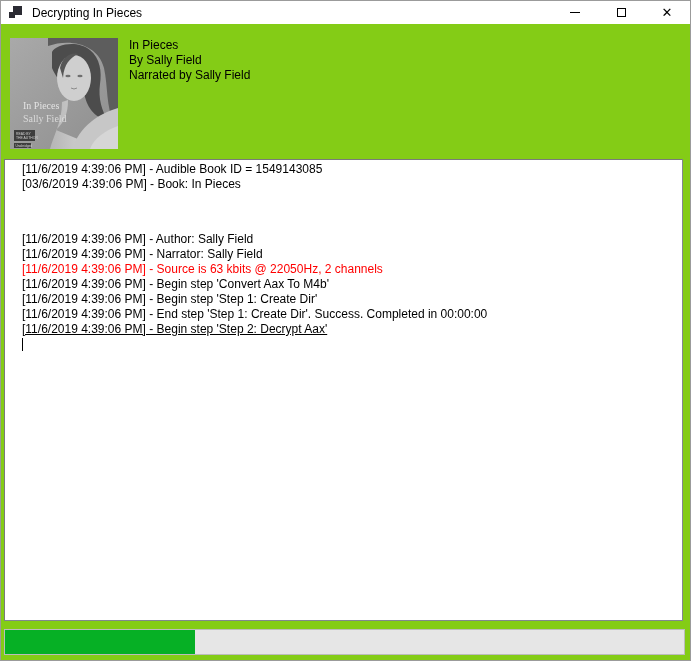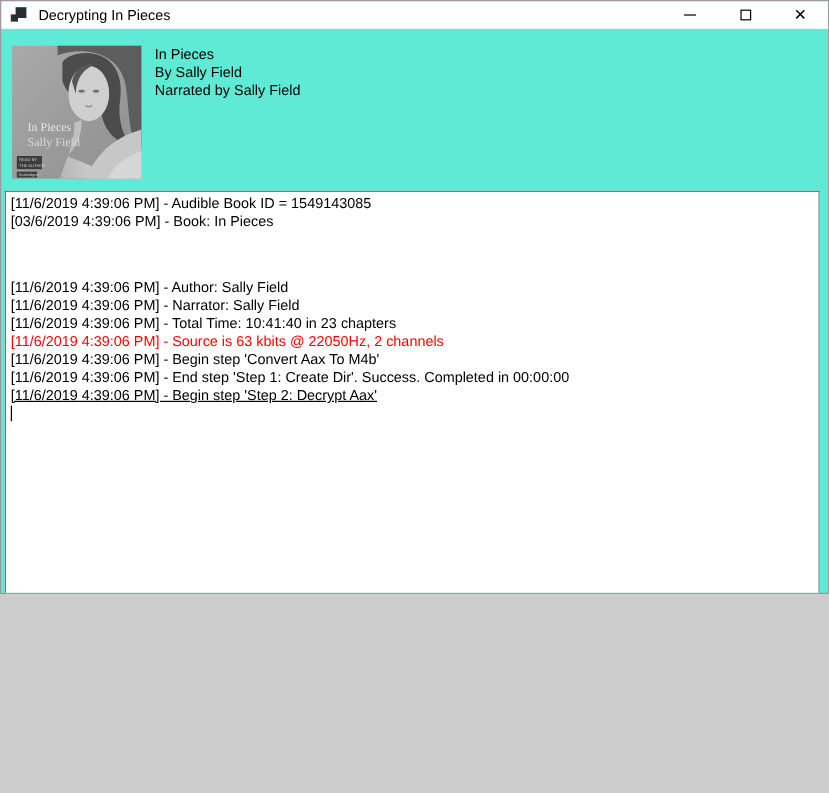--- a/index.html
+++ b/index.html
@@ -1,19 +1,19 @@
 <!DOCTYPE html>
 <html><head>
 <meta charset="utf-8">
 <style>
   * { margin:0; padding:0; box-sizing:border-box; }
   html,body { background:#cccccc; font-family:"Liberation Sans", sans-serif; }
   .window {
-    position:relative; width:691px; height:495px;
-    background:#5eead4; border:1px solid #9b9b9b; overflow:hidden;
+    position:relative; width:691px; height:661px;
+    background:#84cc16; border:1px solid #9b9b9b; overflow:hidden;
   }
   
   .titlebar {
     position:absolute; left:0; top:0; width:100%; height:23px;
     background:#FFFFFF; display:flex; align-items:center;
   }
   .app-icon { position:relative; width:16px; height:16px; margin-left:7px; flex:0 0 auto; }
   .app-icon .sq-big { position:absolute; left:5px; top:1px; width:9px; height:9px; background:#2b2b33; }
   .app-icon .sq-small { position:absolute; left:1px; top:7px; width:6px; height:6px; background:#2b2b33; }
   .title-text { margin-left:8px; font-size:12px; color:#000; white-space:nowrap; }
@@ -30,21 +30,21 @@
   .cover svg { display:block; }
   
   .book-info { position:absolute; left:128px; top:37px; font-size:12px; color:#000; line-height:15px; }
   
   .log {
     position:absolute; left:3px; top:158px; width:679px; height:462px;
     background:#FFFFFF;
     border:1px solid #828790;
     border-top-color:#7a7a7a; border-left-color:#7a7a7a;
     font-size:12px; line-height:15px; color:#000;
-    padding:2px 4px; overflow:hidden; cursor:text;
+    padding:2px 17px; overflow:hidden; cursor:text;
   }
   .log-line { white-space:nowrap; }
   .caret { display:inline-block; width:1px; height:13px; background:#000; vertical-align:text-bottom; }
   
   .progress {
     position:absolute; left:3px; top:628px; width:681px; height:26px;
     background:#E6E6E6; border:1px solid #BCBCBC;
   }
   .progress .fill { height:100%; width:0; }
 </style>
@@ -115,23 +115,23 @@
     <div>By Sally Field</div>
     <div>Narrated by Sally Field</div>
   </div>
 
   <div class="log">
     <div>
         <div class="log-line" style="color: rgb(0, 0, 0);">[11/6/2019 4:39:06 PM] - Audible Book ID = 1549143085</div>
         <div class="log-line" style="color: rgb(0, 0, 0);">[03/6/2019 4:39:06 PM] - Book: In Pieces</div>
         <div class="log-line" style="color: rgb(0, 0, 0); margin-top: 40px;">[11/6/2019 4:39:06 PM] - Author: Sally Field</div>
         <div class="log-line" style="color: rgb(0, 0, 0);">[11/6/2019 4:39:06 PM] - Narrator: Sally Field</div>
-        <div class="log-line" style="color: rgb(0, 0, 0);">[11/6/2019 4:39:06 PM] - Total Time: 10:41:40 in 23 chapters</div>
         <div class="log-line" style="color: rgb(255, 0, 0);">[11/6/2019 4:39:06 PM] - Source is 63 kbits @ 22050Hz, 2 channels</div>
         <div class="log-line" style="color: rgb(0, 0, 0);">[11/6/2019 4:39:06 PM] - Begin step 'Convert Aax To M4b'</div>
+        <div class="log-line" style="color: rgb(0, 0, 0);">[11/6/2019 4:39:06 PM] - Begin step 'Step 1: Create Dir'</div>
         <div class="log-line" style="color: rgb(0, 0, 0);">[11/6/2019 4:39:06 PM] - End step 'Step 1: Create Dir'. Success. Completed in 00:00:00</div>
         <div class="log-line" style="color: rgb(0, 0, 0); text-decoration: underline;">[11/6/2019 4:39:06 PM] - Begin step 'Step 2: Decrypt Aax'</div>
       </div>
     <span class="caret"></span>
   </div>
 
   <div class="progress">
     <div class="fill" style="width: 28%; background: rgb(6, 176, 37);"></div>
   </div>
 

